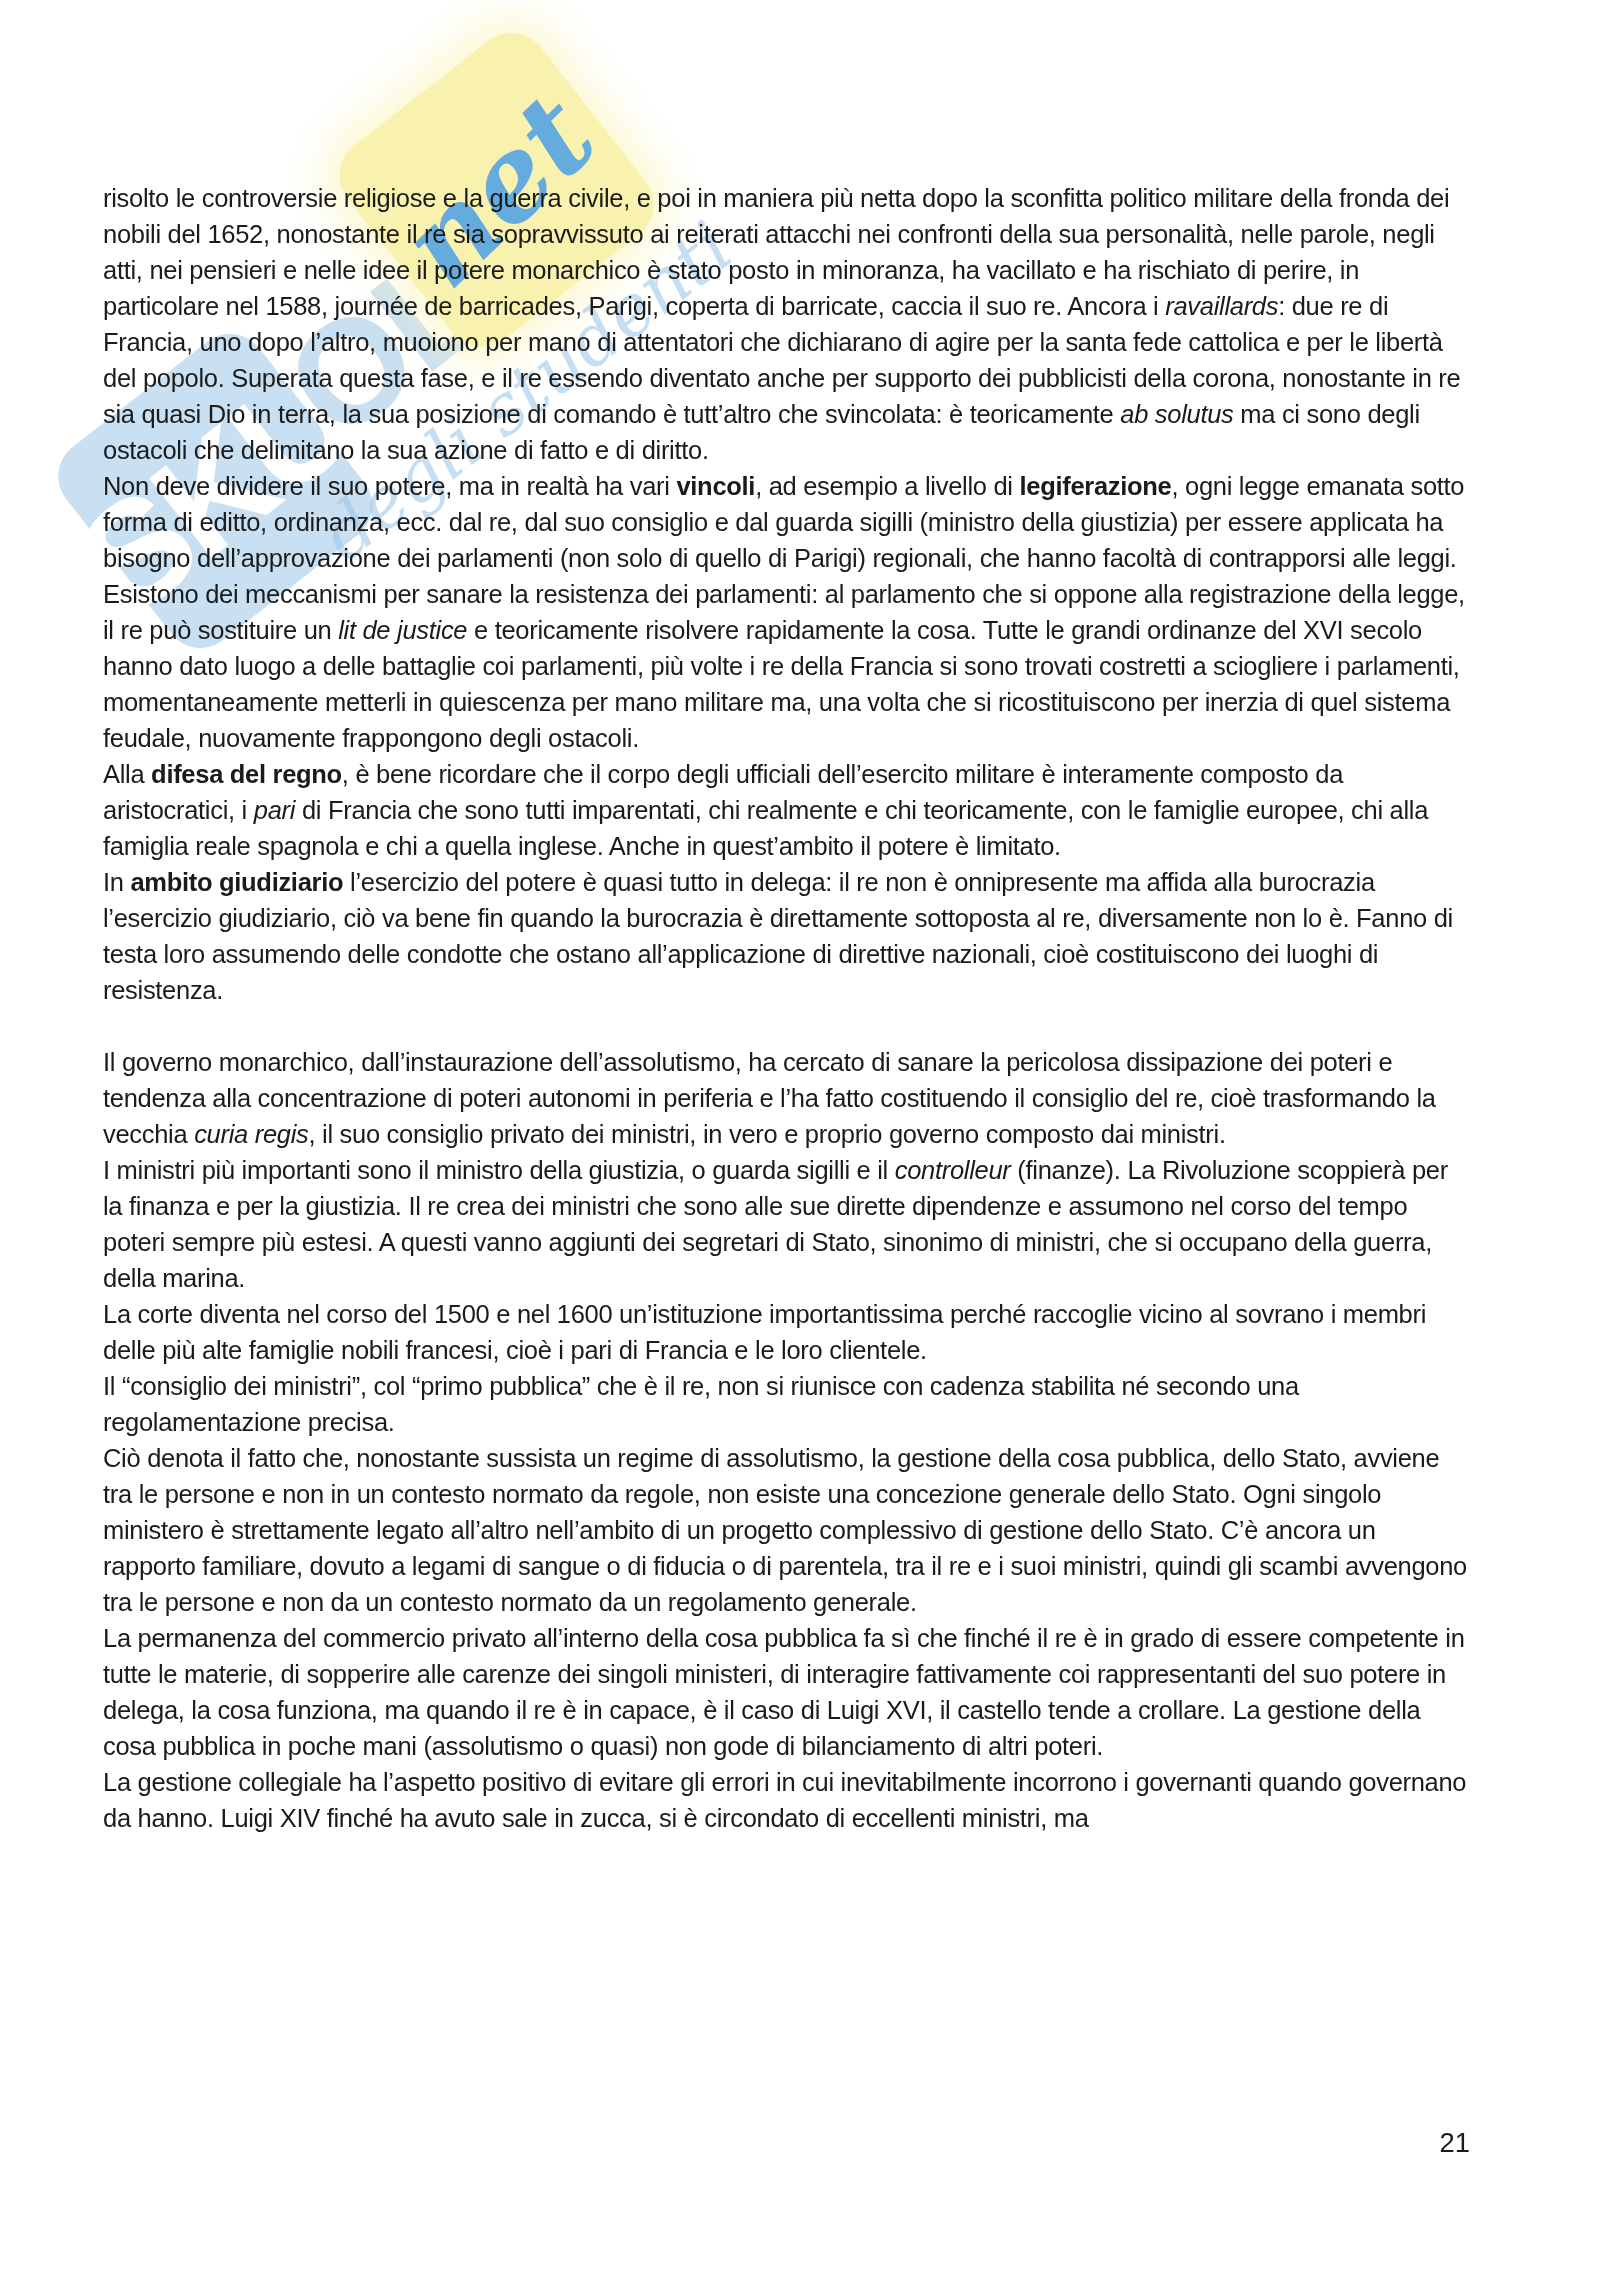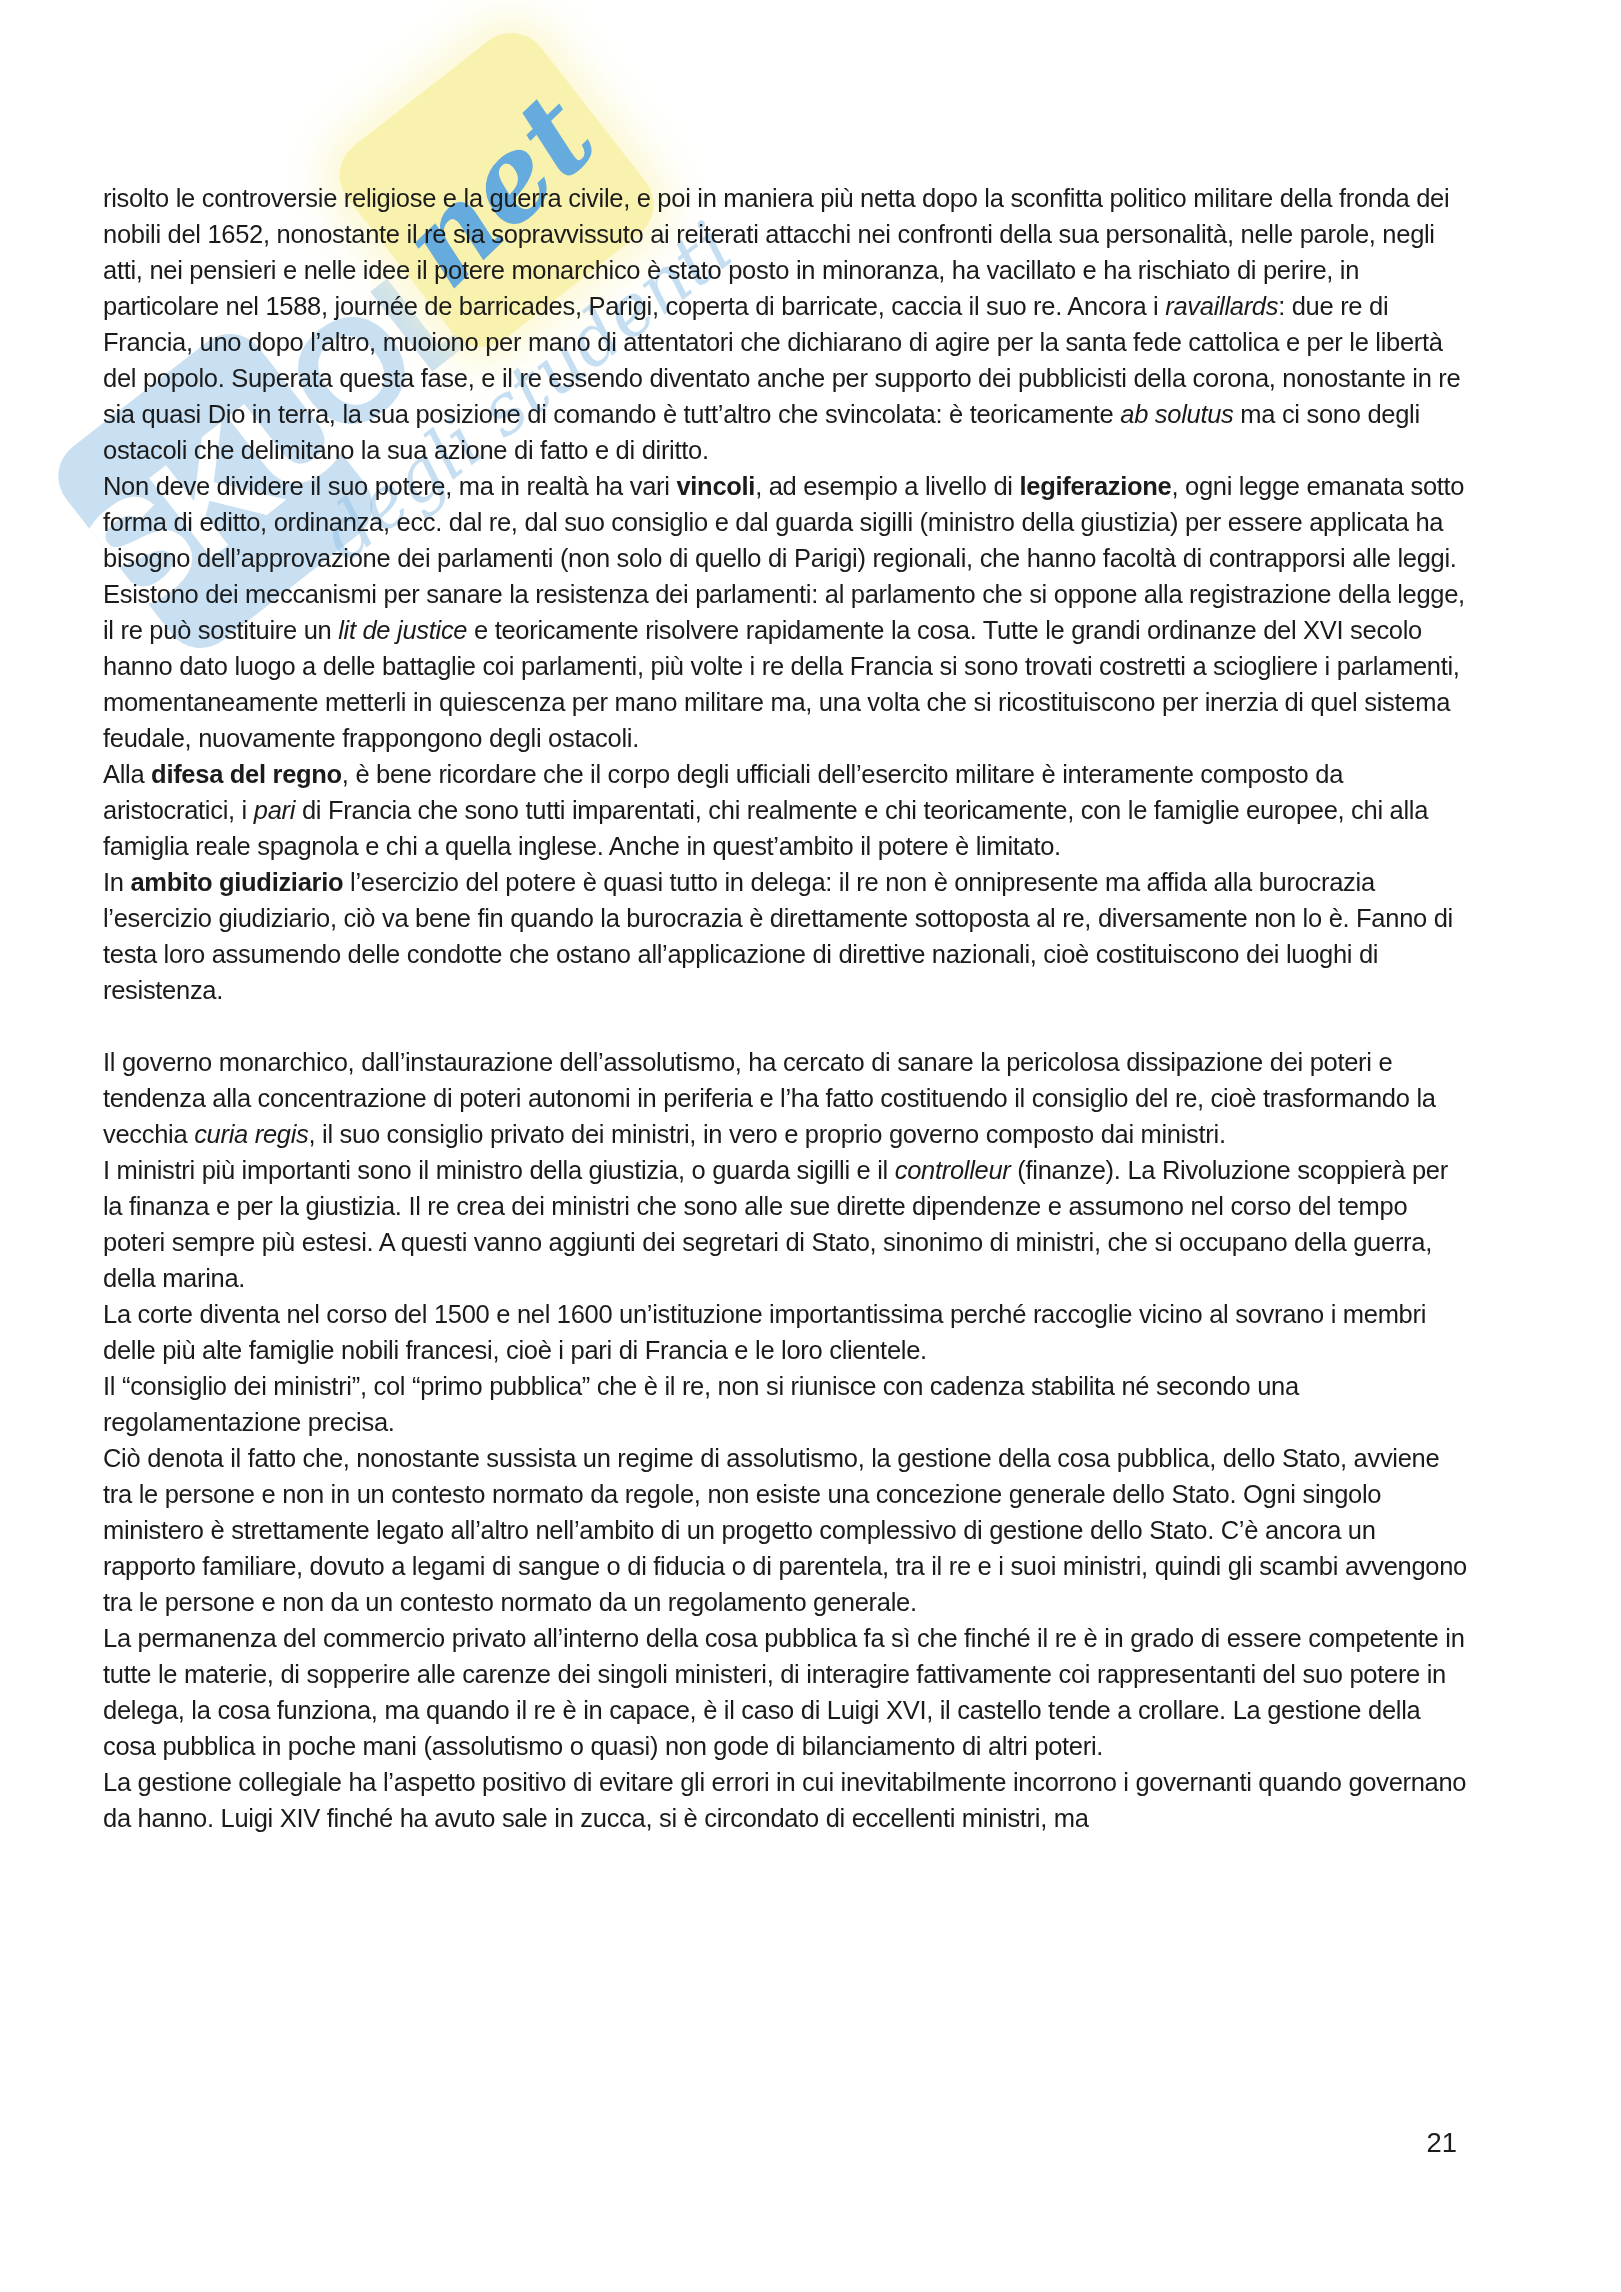--- a/index.html
+++ b/index.html
@@ -41,21 +41,21 @@
   
   .sheet-text{
     position:absolute;left:103px;top:180px;width:1367px;z-index:1;
     color:#1b1b1b;font-size:25.5px;line-height:36px;letter-spacing:-0.3px;
     text-align:left;
   }
   .para{margin:0;min-height:36px;}
   .b{font-weight:bold;}
   .i{font-style:italic;}
   .page-number{
-    position:absolute;top:2125px;right:164px;z-index:1;
+    position:absolute;top:2125px;right:151px;z-index:1;
     color:#1b1b1b;font-size:27.4px;line-height:35px;
   }
 </style>
 </head>
 <body>
 
 <div class="wm">
   <div class="wm-card-blue">
     <span>SKU</span>
   </div>

